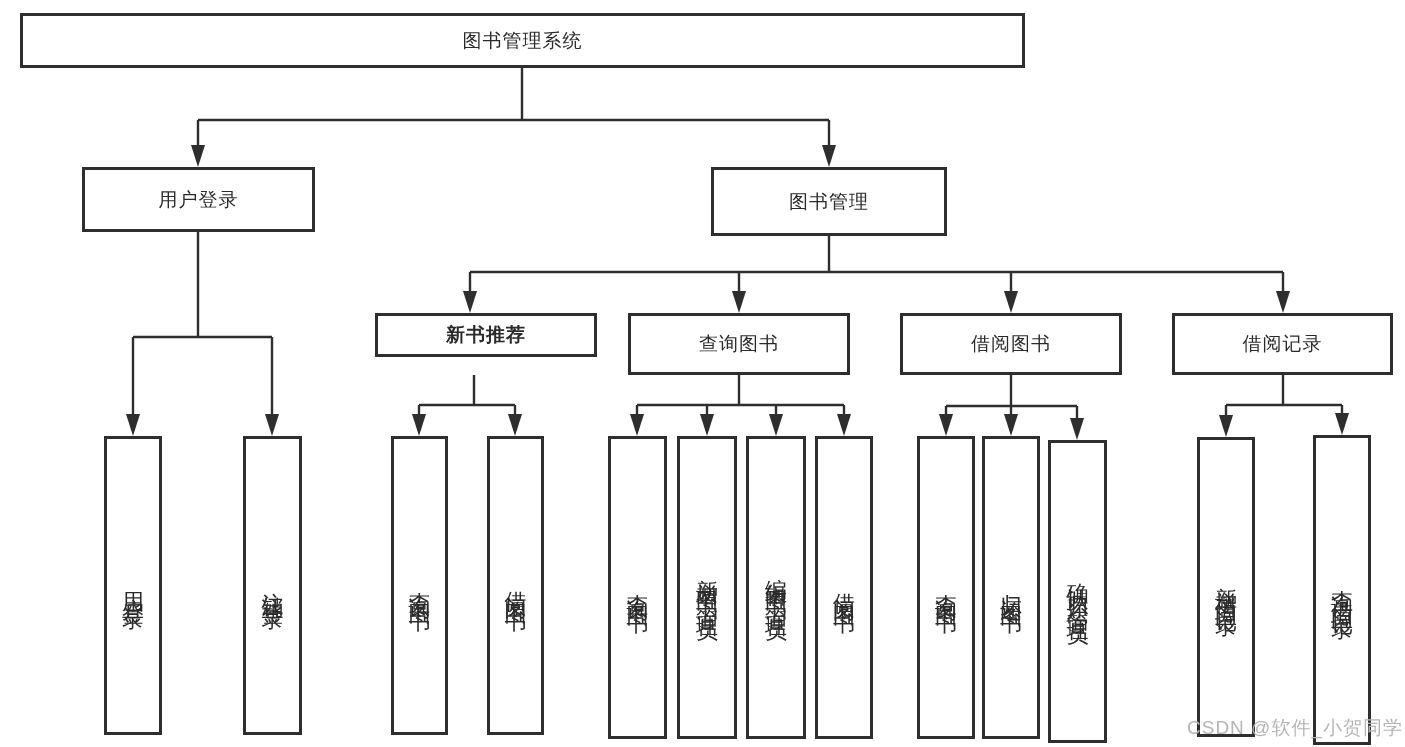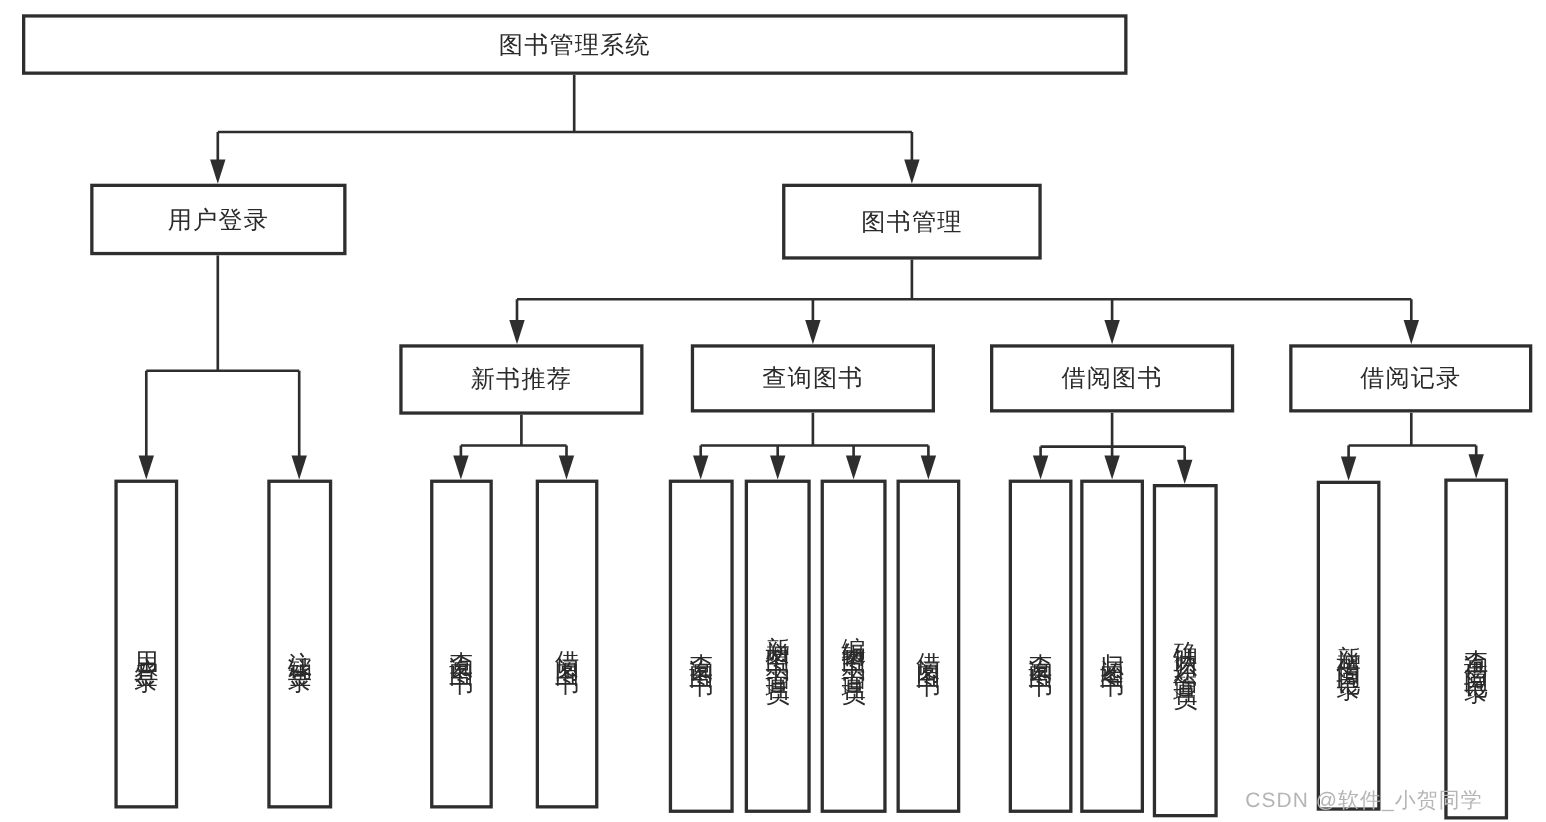--- a/index.html
+++ b/index.html
@@ -23,53 +23,53 @@
   }
   .cline{stroke:var(--color-line,#2e2e2e);stroke-width:2.4;fill:none;}
   .carrow{fill:var(--color-line,#2e2e2e);stroke:none;}
   .node{
     position:absolute;
     border:3px solid var(--color-line,#2e2e2e);
     background:#fff;
     display:flex;align-items:center;justify-content:center;
     color:var(--color-text,#2a2a2a);
   }
-  .node.h{font-size:22px;letter-spacing:1px;}
+  .node.h{font-size:19px;letter-spacing:1px;}
   .node.v{font-size:22px;}
   .node.v .vtext{
     writing-mode:vertical-rl;
     letter-spacing:6px;
     line-height:1;
     color:var(--color-text,#2a2a2a);
   }
   
   #n-root           {left:20px;  top:13px;  width:1005px; height:55px;}
   #n-user-login     {left:82px;  top:167px; width:233px;  height:65px;}
   #n-book-mgmt      {left:711px; top:167px; width:236px;  height:69px;}
-  #n-new-book-rec   {left:363px; top:313px; width:222px;  height:64px;}
+  #n-new-book-rec   {left:375px; top:313px; width:222px;  height:44px;font-weight:bold;}
   #n-book-borrow    {left:628px; top:313px; width:222px;  height:62px;}
   #n-current-borrow {left:900px; top:313px; width:222px;  height:62px;}
   #n-borrow-records {left:1172px;top:313px; width:221px;  height:62px;}
   
   #l-login      {left:104px; top:436px; width:58px; height:299px;}
   #l-logout     {left:243px; top:436px; width:59px; height:299px;}
   #l-nbr-query  {left:391px; top:436px; width:57px; height:299px;}
   #l-nbr-borrow {left:487px; top:436px; width:57px; height:299px;}
   #l-bb-query   {left:608px; top:436px; width:59px; height:303px;}
   #l-bb-add     {left:677px; top:436px; width:60px; height:303px;}
   #l-bb-edit    {left:746px; top:436px; width:60px; height:303px;}
   #l-bb-borrow  {left:815px; top:436px; width:58px; height:303px;}
   #l-cb-query   {left:917px; top:436px; width:58px; height:303px;}
   #l-cb-return  {left:982px; top:436px; width:58px; height:303px;}
   #l-cb-confirm {left:1048px;top:440px; width:59px; height:303px;}
   #l-br-add     {left:1197px;top:437px; width:58px; height:300px;}
   #l-br-query   {left:1313px;top:435px; width:58px; height:310px;}
   .watermark{
     position:absolute;
-    left:1132px;top:715px;
+    left:1187px;top:715px;
     font-size:19px;
     color:var(--color-watermark,#b5b5b5);
     letter-spacing:1px;
     white-space:nowrap;
     z-index:5;
   }
 </style>
 </head>
 <body>
 

